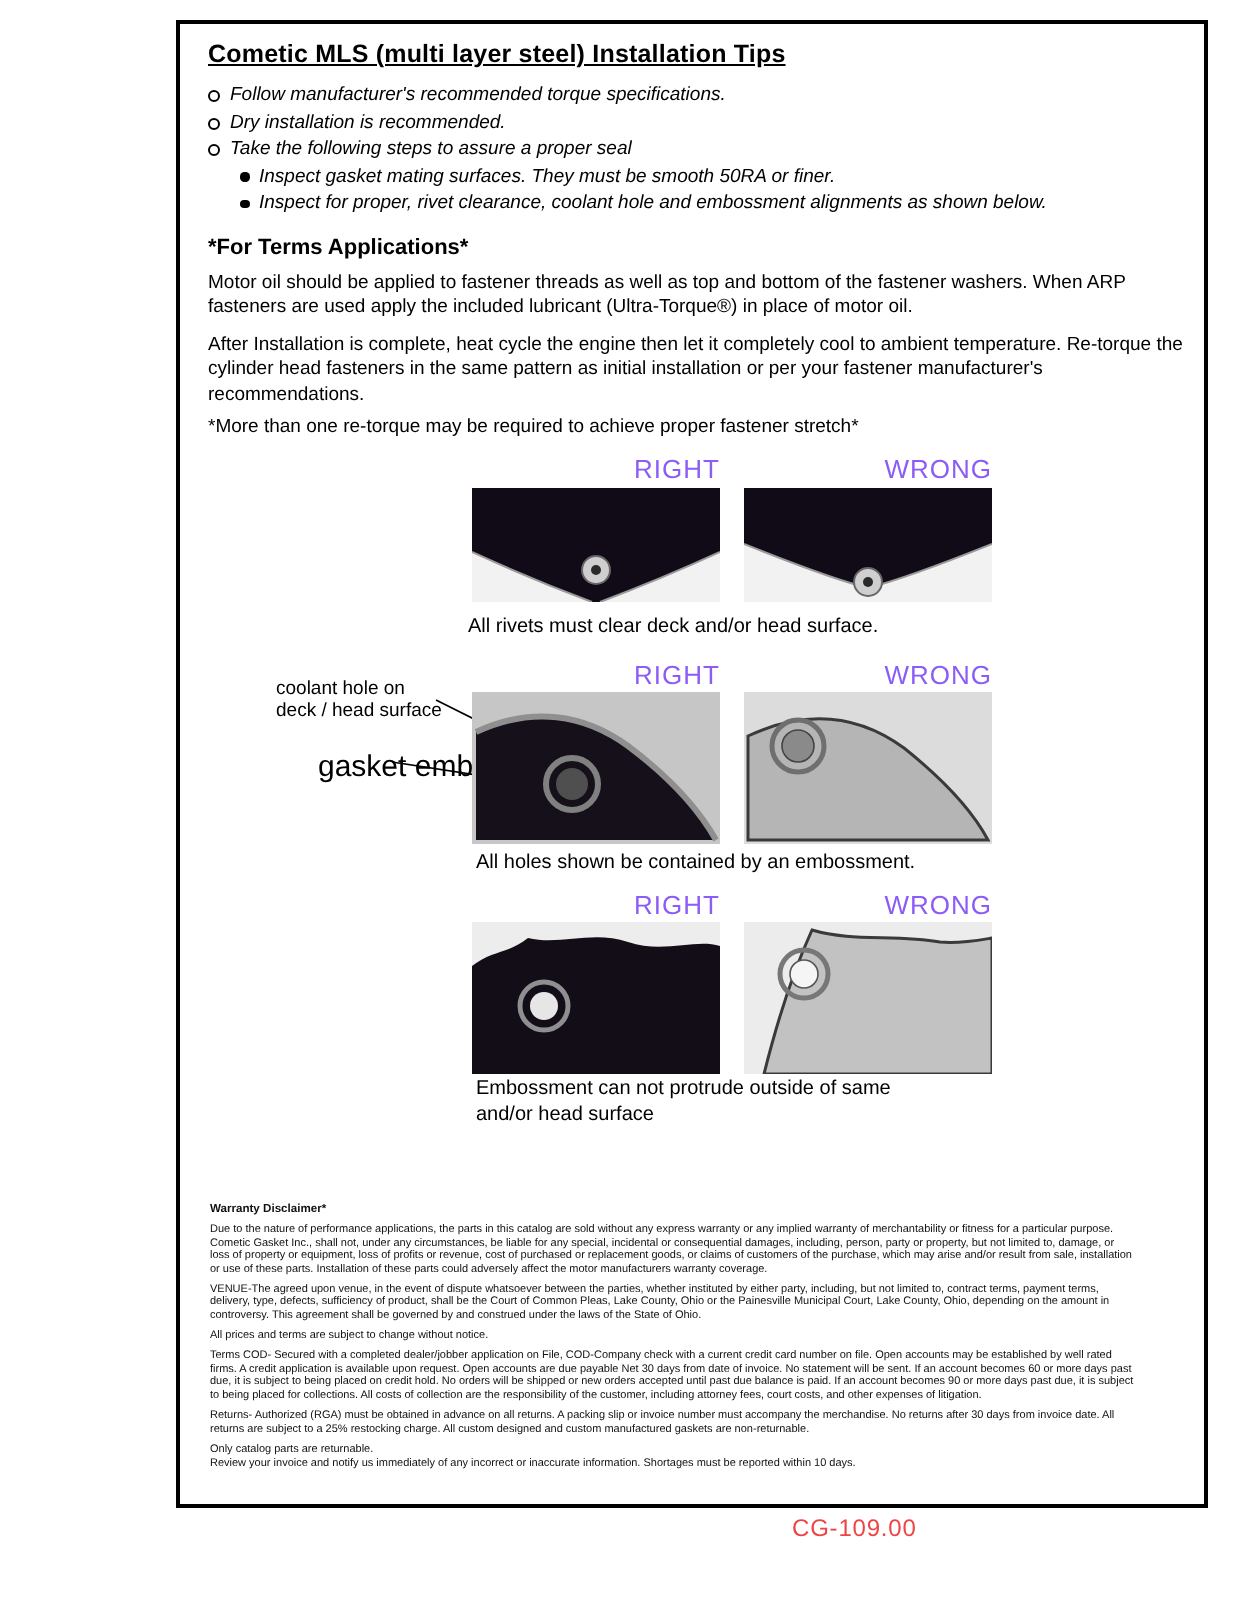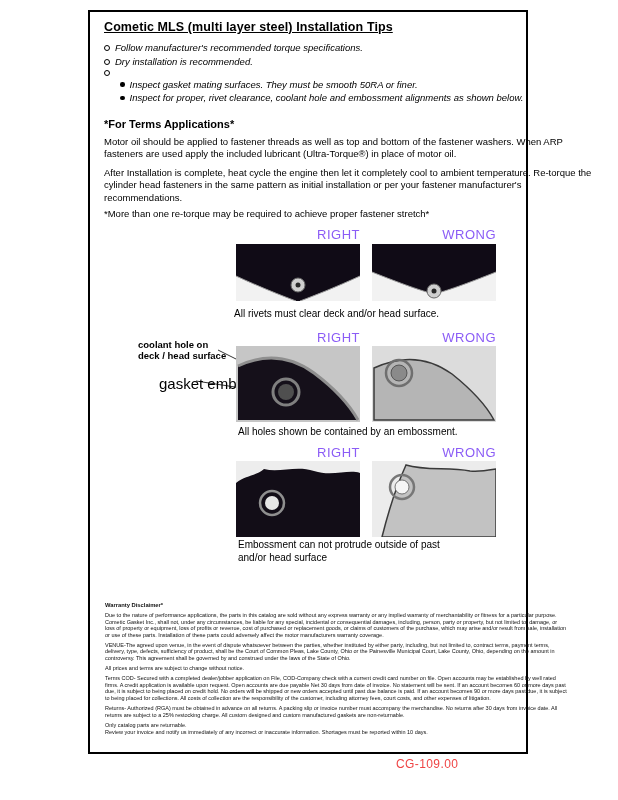--- a/index.html
+++ b/index.html
@@ -6,21 +6,21 @@
   body {
     width: 618px; height: 800px;
     background: #ffffff;
     font-family: "Liberation Sans", sans-serif;
     color: #000;
     position: relative;
     overflow: hidden;
   }
   .frame {
     position: absolute; left: 88px; top: 10px;
-    width: 440px; height: 744px;
+    width: 516px; height: 744px;
     border: 2px solid #000;
     box-sizing: border-box;
     background: #fff;
   }
   .title {
     position: absolute; left: 14px; top: 8px;
     font-size: 12.5px; font-weight: bold;
     text-decoration: underline;
     letter-spacing: 0.1px;
   }
@@ -50,21 +50,21 @@
   .row3-lbl { top: 433px; }
   .row1-img { top: 232px; height: 57px; }
   .row2-img { top: 334px; height: 76px; }
   .row3-img { top: 449px; height: 76px; }
   .img-left  { left: 146px; }
   .img-right { left: 282px; }
   .cap1 { left: 144px; top: 296px; }
   .cap2 { left: 148px; top: 414px; }
   .cap3 { left: 148px; top: 527px; width: 215px; }
 
-  .ann1 { position: absolute; left: 48px; top: 327px; font-size: 9.5px; line-height: 1.18; font-weight: bold; }
+  .ann1 { position: absolute; left: 48px; top: 327px; font-size: 9.5px; line-height: 1.18; }
   .ann2 { position: absolute; left: 28px; top: 363px; font-size: 15px; margin-left: 41px; }
   .ann-lines { position: absolute; left: 100px; top: 330px; pointer-events: none; }
 
   .disclaimer {
     position: absolute; left: 15px; top: 590px; width: 462px;
     font-size: 5.5px; line-height: 1.2; color: #111;
   }
   .disc-h { font-weight: bold; font-size: 5.8px; margin: 0 0 3px 0; }
   .disc-p { margin: 0 0 3.5px 0; }
   .disc-p.tight { margin-bottom: 0.5px; }
@@ -85,20 +85,21 @@
     <div class="b-row">
       <span class="b-marker"></span>
       <span>Follow manufacturer's recommended torque specifications.</span>
     </div>
     <div class="b-row">
       <span class="b-marker"></span>
       <span>Dry installation is recommended.</span>
     </div>
     <div class="b-row">
       <span class="b-marker"></span>
+      <span>Take the following steps to assure a proper seal</span>
     </div>
     <div class="b-row sb-row">
       <span class="sb-marker"></span>
       <span>Inspect gasket mating surfaces.  They must be smooth 50RA or finer.</span>
     </div>
     <div class="b-row sb-row">
       <span class="sb-marker"></span>
       <span>Inspect for proper, rivet clearance, coolant hole and embossment alignments as shown below.</span>
     </div>
   </div>
@@ -177,21 +178,21 @@
     </svg>
   </div>
   <div class="fig-img img-right row3-img">
     <svg width="124" height="76" viewBox="0 0 124 76">
       <rect width="124" height="76" fill="#ececec"></rect>
       <path d="M34,4 C54,10 76,6 98,10 C108,11 118,9 124,8 L124,76 L10,76 C16,52 24,26 34,4 Z" fill="#c2c2c2" stroke="#3a3a3a" stroke-width="1.5"></path>
       <circle cx="30" cy="26" r="12" fill="none" stroke="#777" stroke-width="2.5"></circle>
       <circle cx="30" cy="26" r="7" fill="#f5f5f5" stroke="#555" stroke-width="0.8"></circle>
     </svg>
   </div>
-  <div class="fig-caption cap3">Embossment can not protrude outside of past and/or head surface</div>
+  <div class="fig-caption cap3">Embossment can not protrude outside of same and/or head surface</div>
 
   <div class="disclaimer">
     <div class="disc-h">Warranty Disclaimer*</div>
     <p class="disc-p">Due to the nature of performance applications, the parts in this catalog are sold without any express warranty or any implied warranty of merchantability or fitness for a particular purpose.  Cometic Gasket Inc., shall not, under any circumstances, be liable for any special, incidental or consequential damages, including, person, party or property, but not limited to, damage, or loss of property or equipment, loss of profits or revenue, cost of purchased or replacement goods, or claims of customers of the purchase, which may arise and/or result from sale, installation or use of these parts.  Installation of these parts could adversely affect the motor manufacturers warranty coverage.</p>
     <p class="disc-p">VENUE-The agreed upon venue, in the event of dispute whatsoever between the parties, whether instituted by either party, including, but not limited to, contract terms, payment terms, delivery, type, defects, sufficiency of product, shall be the Court of Common Pleas, Lake County, Ohio or the Painesville Municipal Court, Lake County, Ohio, depending on the amount in controversy. This agreement shall be governed by and construed under the laws of the State of Ohio.</p>
     <p class="disc-p">All prices and terms are subject to change without notice.</p>
     <p class="disc-p">Terms COD- Secured with a completed dealer/jobber application on File, COD-Company check with a current credit card number on file.  Open accounts may be established by well rated firms.  A credit application is available upon request.  Open accounts are due payable Net 30 days from date of invoice.  No statement will be sent.  If an account becomes 60 or more days past due, it is subject to being placed on credit hold.  No orders will be shipped or new orders accepted until past due balance is paid.  If an account becomes 90 or more days past due, it is subject to being placed for collections.  All costs of collection are the responsibility of the customer, including attorney fees, court costs, and other expenses of litigation.</p>
     <p class="disc-p">Returns- Authorized (RGA) must be obtained in advance on all returns.  A packing slip or invoice number must accompany the merchandise.  No returns after 30 days from invoice date.  All returns are subject to a 25% restocking charge.  All custom designed and custom manufactured gaskets are non-returnable.</p>
     <p class="disc-p tight">Only catalog parts are returnable.</p>
     <p class="disc-p">Review your invoice and notify us immediately of any incorrect or inaccurate information.  Shortages must be reported within 10 days.</p>

